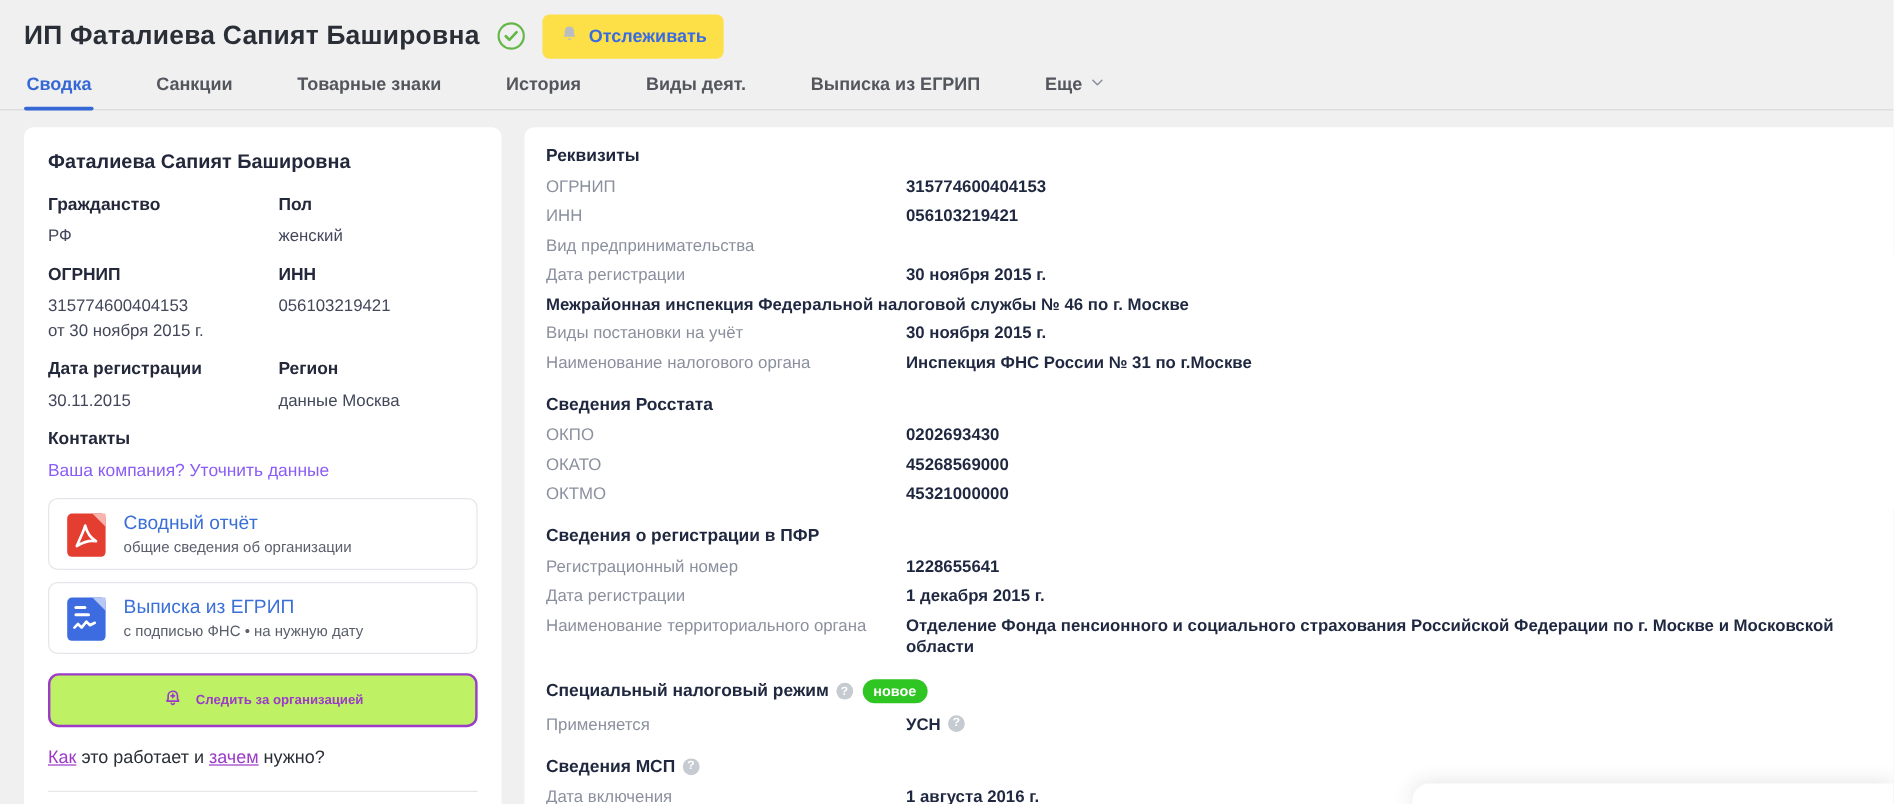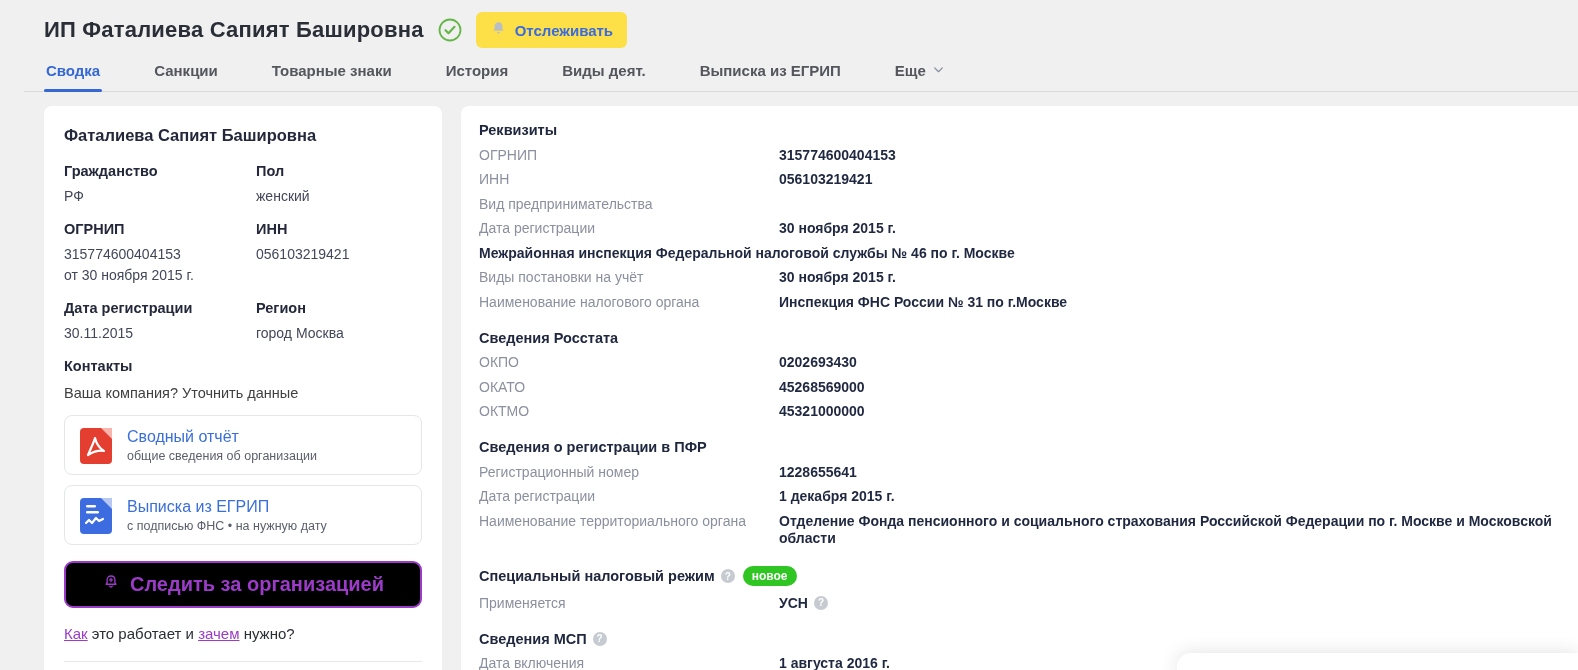--- a/index.html
+++ b/index.html
@@ -1,19 +1,19 @@
 <!DOCTYPE html>
 <html lang="ru"><head>
 <meta charset="utf-8">
 <style>
   * { margin:0; padding:0; box-sizing:border-box; }
   html,body { font-family:"Liberation Sans", sans-serif; }
   .page {
     position:relative; width:1578px; height:670px; overflow:hidden;
-    background:#f0f0f1; color:#2a2e36;padding-left:24px;
+    background:#f0f0f1; color:#2a2e36;
   }
   
   .page-header { display:flex; align-items:center; gap:14px; padding:12px 20px 0 20px; height:48px; }
   .page-title { font-size:22px; font-weight:700; color:#2a2e36; letter-spacing:.2px; }
   .verified { width:24px; height:24px; flex:0 0 auto; }
   .follow-chip {
     display:inline-flex; align-items:center; gap:8px; background:#fde047; border:none;
     border-radius:6px; padding:8px 14px; cursor:pointer; font-size:15px; font-weight:700; color:#3a6be0;
     font-family:inherit;
   }
@@ -29,31 +29,31 @@
   .content { display:flex; gap:19px; padding:14px 0 0 20px; align-items:flex-start; }
   .card { background:#ffffff; }
   .sidebar { width:398px; flex:0 0 auto; border-radius:8px; padding:20px; min-height:600px; }
   .main { flex:1 1 auto; border-radius:8px 0 0 8px; padding:16px 20px 30px 18px; min-height:600px; }
   
   .person-name { font-size:16.5px; font-weight:700; color:#23283a; margin-bottom:18px; }
   .fieldrow { display:grid; grid-template-columns:192px 1fr; margin-bottom:15px; }
   .field-label { font-size:14.5px; font-weight:700; color:#23283a; }
   .field-value { font-size:14px; color:#42485a; margin-top:7px; line-height:1.45; }
   .contacts-title { font-size:14.5px; font-weight:700; color:#23283a; margin:6px 0 10px 0; }
-  .contacts-link { font-size:14.5px; color:#404040; text-decoration:none; cursor:pointer; display:inline-block; margin-bottom:14px; }
+  .contacts-link { font-size:14.5px; color:#8b5cf6; text-decoration:none; cursor:pointer; display:inline-block; margin-bottom:14px; }
   .report-card {
     display:flex; align-items:center; gap:14px; border:1px solid #e4e6ea; border-radius:8px;
     padding:9px 14px; margin-bottom:10px; cursor:pointer; background:#fff;
   }
   .report-title { font-size:16px; color:#3a6fd8; font-weight:400; }
   .report-sub { font-size:12.5px; color:#5a5f6b; margin-top:3px; }
   .follow-org-btn {
     width:100%; margin-top:16px; display:flex; align-items:center; justify-content:center; gap:10px;
-    border:2px solid #9b3bc8; border-radius:9px; background:#000000; padding:10px 0; cursor:pointer;
-    color:#9b3bc8; font-size:20px; font-weight:700; font-family:inherit;
+    border:2px solid #9b3bc8; border-radius:9px; background:#bef264; padding:10px 0; cursor:pointer;
+    color:#9b3bc8; font-size:11px; font-weight:700; font-family:inherit;
   }
   .how-line { text-align:left; margin-top:17px; font-size:15px; color:#2a2e36; }
   .how-line a { color:#9b3bc8; text-decoration:underline; cursor:pointer; }
   .sidebar-divider { border:none; border-top:1px solid #e6e7ea; margin:19px 0 17px 0; }
   
   .section-title { display:flex; align-items:center; gap:6px; font-size:14.5px; font-weight:700; color:#20283f; margin:15px 0 5px 0; }
   .section:first-child .section-title { margin-top:0; }
   .row { display:flex; padding:3.5px 0; font-size:14px; line-height:1.25; }
   .row .label { width:300px; flex:0 0 auto; color:#8b909e; padding-right:16px; }
   .row .value { color:#1f2840; font-weight:700; display:flex; align-items:center; gap:6px; }
@@ -157,21 +157,21 @@
         </div>
       </div>
 
       <div class="fieldrow">
         <div>
           <div class="field-label">Дата регистрации</div>
           <div class="field-value">30.11.2015</div>
         </div>
         <div>
           <div class="field-label">Регион</div>
-          <div class="field-value">город Москва</div>
+          <div class="field-value">данные Москва</div>
         </div>
       </div>
 
       <div class="contacts-title">Контакты</div>
       <a class="contacts-link">Ваша компания? Уточнить данные</a>
 
       <div class="report-card">
         <span class="doc-icon">
           <svg width="34" height="40" viewBox="0 0 34 40">
             <rect x="1" y="3" width="32" height="36" rx="4" fill="#e33e30"></rect>

